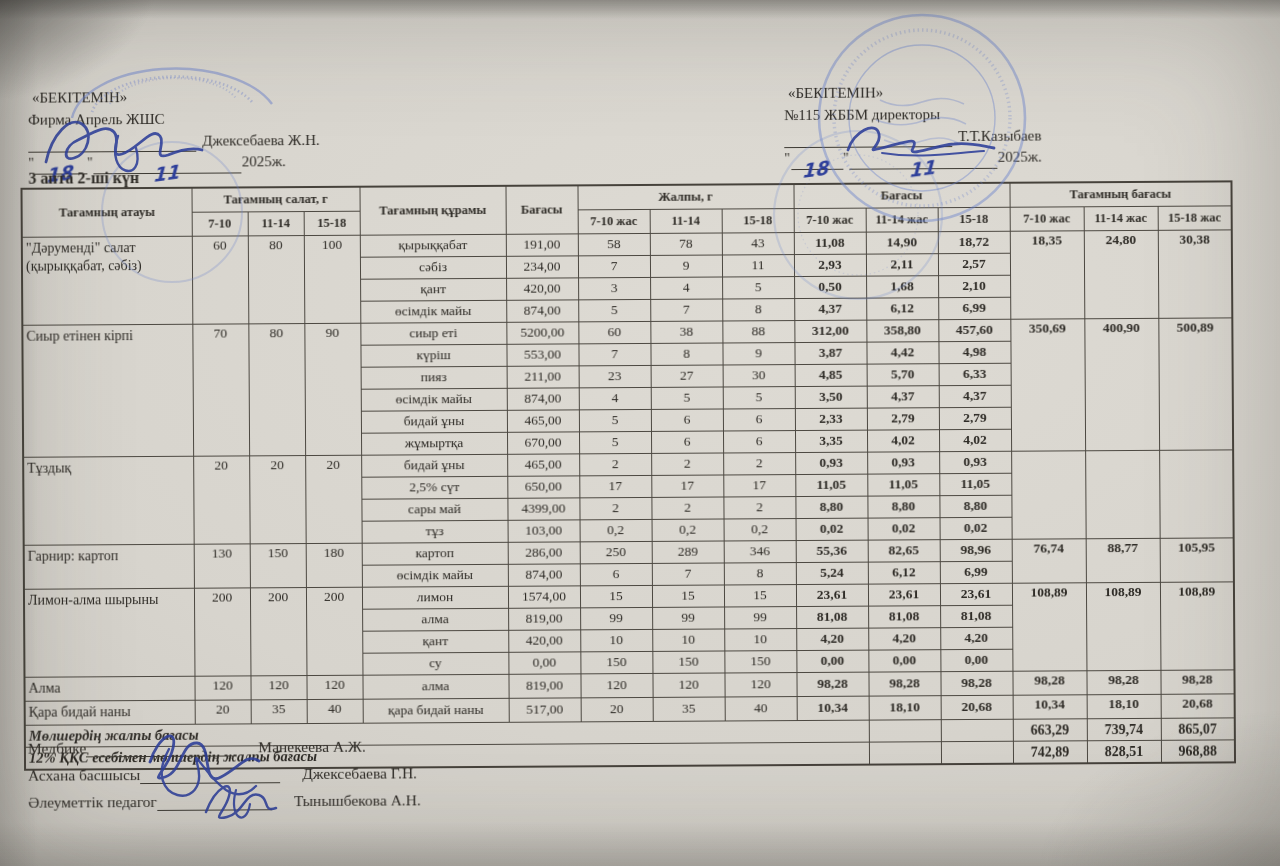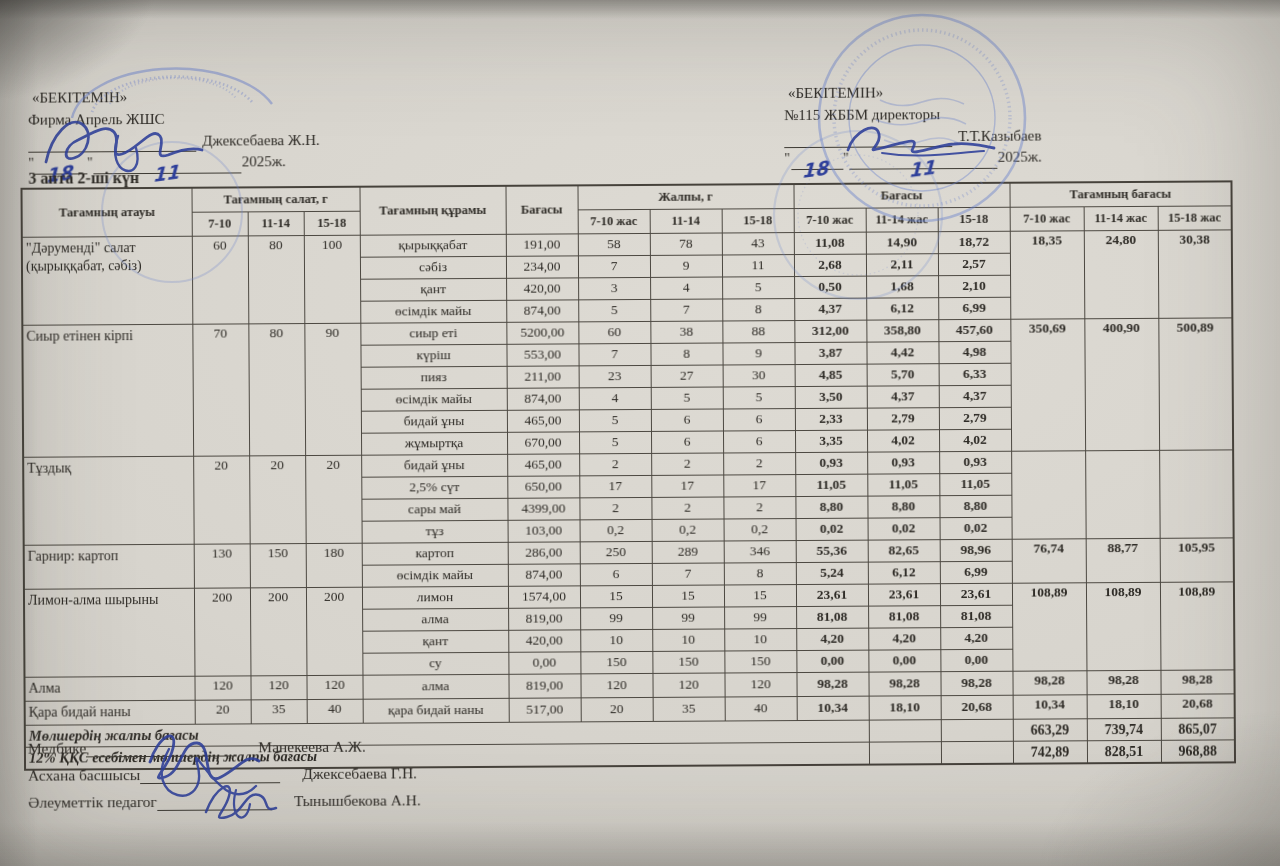--- a/index.html
+++ b/index.html
@@ -154,21 +154,21 @@
             <td class="num top dprice" rowspan="4">18,35</td>
             <td class="num top dprice" rowspan="4">24,80</td>
             <td class="num top dprice" rowspan="4">30,38</td>
           </tr>
           <tr>
             <td class="comp-name">сәбіз</td>
             <td class="num">234,00</td>
             <td class="num">7</td>
             <td class="num">9</td>
             <td class="num">11</td>
-            <td class="num cost">2,68</td>
+            <td class="num cost">2,93</td>
             <td class="num cost">2,11</td>
             <td class="num cost">2,57</td>
           </tr>
           <tr>
             <td class="comp-name">қант</td>
             <td class="num">420,00</td>
             <td class="num">3</td>
             <td class="num">4</td>
             <td class="num">5</td>
             <td class="num cost">0,50</td>

